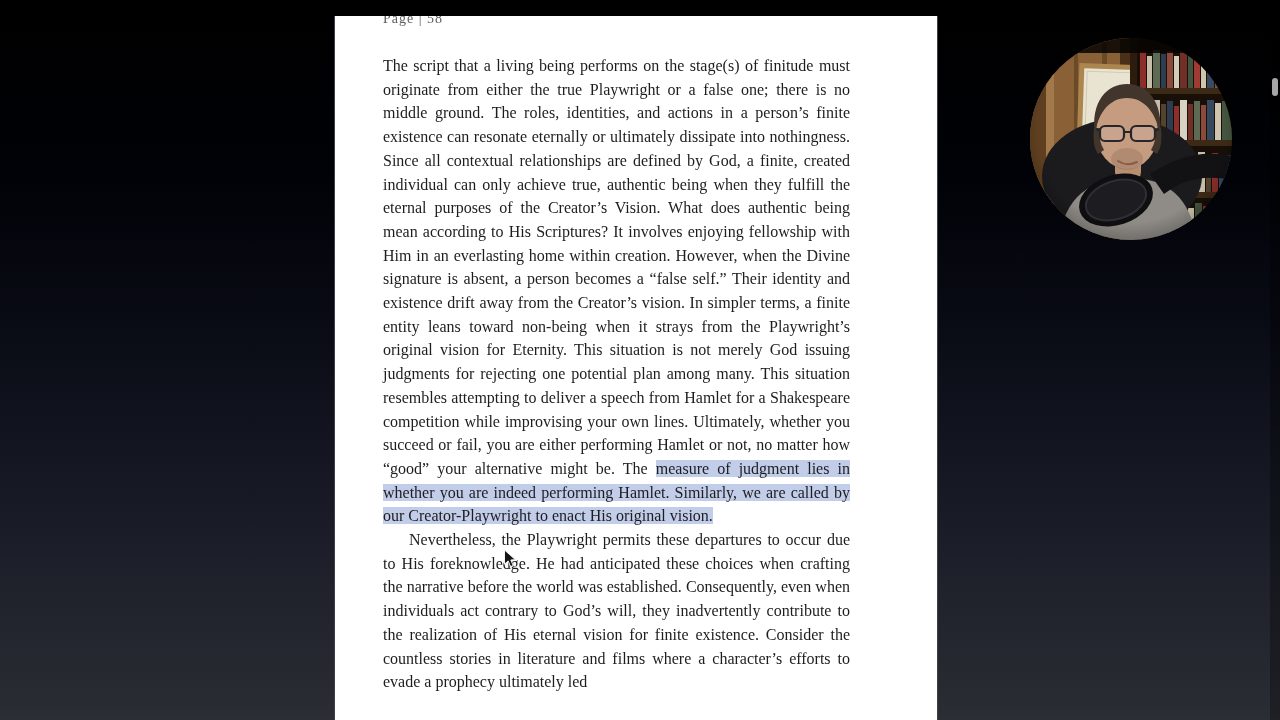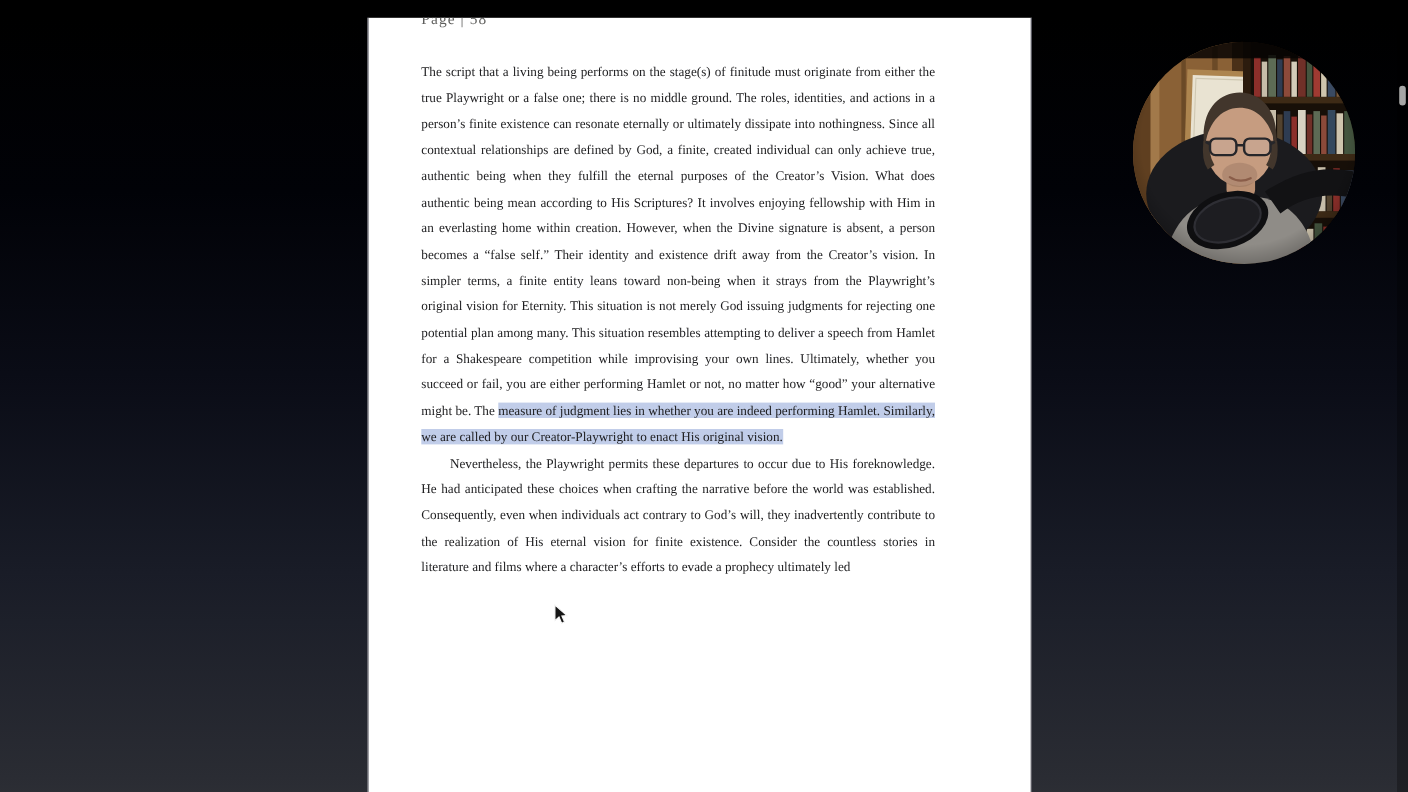--- a/index.html
+++ b/index.html
@@ -22,21 +22,21 @@
   .page{
     position:absolute;left:334px;top:0;width:604px;height:711px;
     box-sizing:border-box;padding:0 87px 0 48px;
     background:var(--page-background,#ffffff);
     border-left:1px solid #3f3f49;border-right:1px solid #3f3f49;
   }
   .page-header{
     margin-top:-5px;font-size:14px;color:#5e5e5c;letter-spacing:1px;
   }
   .doc-body{
-    margin-top:27px;font-size:12px;line-height:23.7px;
+    margin-top:27px;font-size:16px;line-height:23.7px;
     color:var(--text,#1d1d1f);text-align:justify;
   }
   .doc-body p{margin:0;padding:0;}
   .doc-body p.indented{text-indent:26px;}
   .hl{background:var(--highlight,#c1cde9);}
   .webcam{position:absolute;left:1030px;top:22px;}
   .cursor{position:absolute;left:503px;top:533px;}
   .scroll-track{
     position:absolute;right:0;top:0;width:10px;height:711px;
     background:rgba(0,0,0,0.28);

